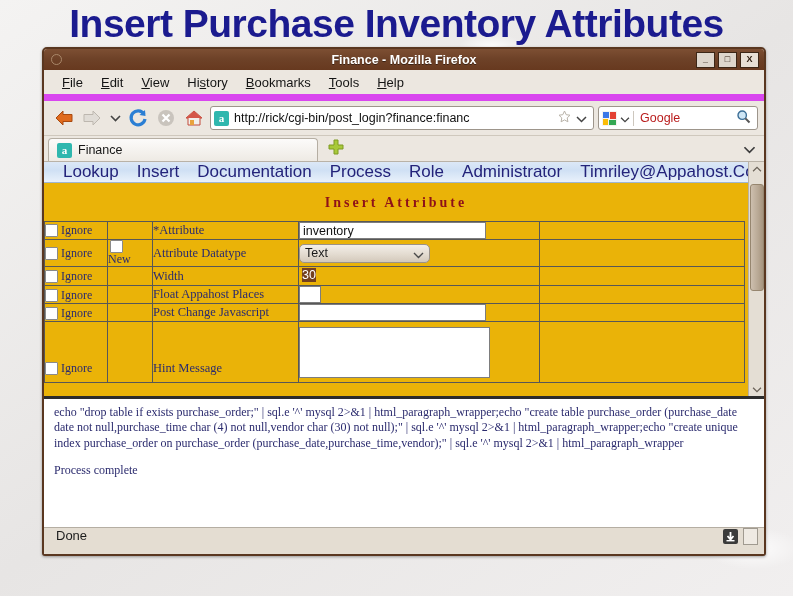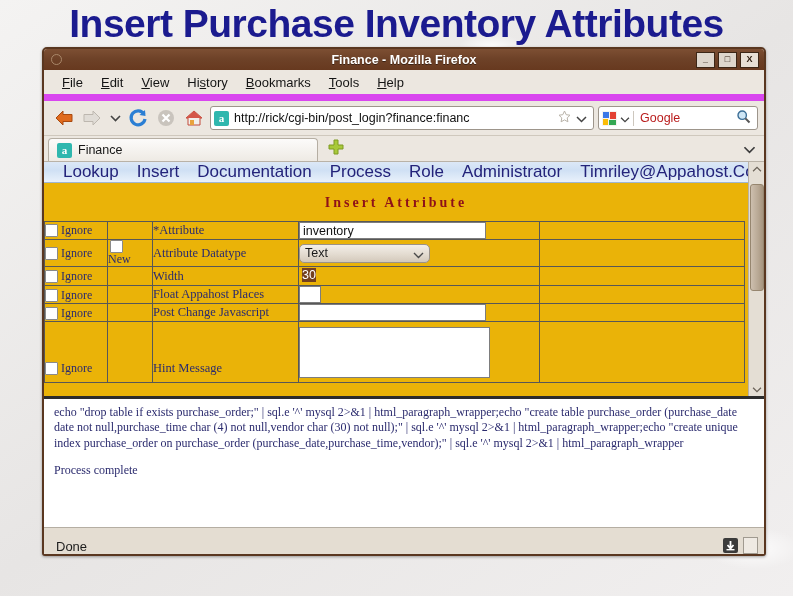--- a/index.html
+++ b/index.html
@@ -181,21 +181,21 @@
     border:1px solid #96866f;
   }
   .outputbox{
     flex:0 0 auto;height:122px;background:#fff;border-top:3px solid #2c2c2c;
     padding:6px 10px 0 10px;overflow:hidden;
     font-family:"Liberation Serif",serif;font-size:12px;color:#2b2b6e;line-height:1.28;
   }
   .outputbox p{margin:0 0 12px 0;}
   .statusbar{
     flex:0 0 26px;background:#e4ddd2;border-top:1px solid #b5aea3;
-    display:flex;align-items:flex-end;padding:0 6px;
+    display:flex;align-items:flex-start;padding:0 6px;
   }
   .status-text{font-size:13px;color:#1c1c1c;padding-left:6px;}
   .status-icons{margin-left:auto;display:flex;align-items:center;gap:5px;}
   .dl-icon{
     width:15px;height:15px;background:#3b3b3b;border-radius:2px;
     display:flex;align-items:center;justify-content:center;color:#fff;font-size:10px;
   }
   .note-icon{width:13px;height:15px;border:1px solid #a09a90;background:#efeae3;}
 </style>
 </head>

